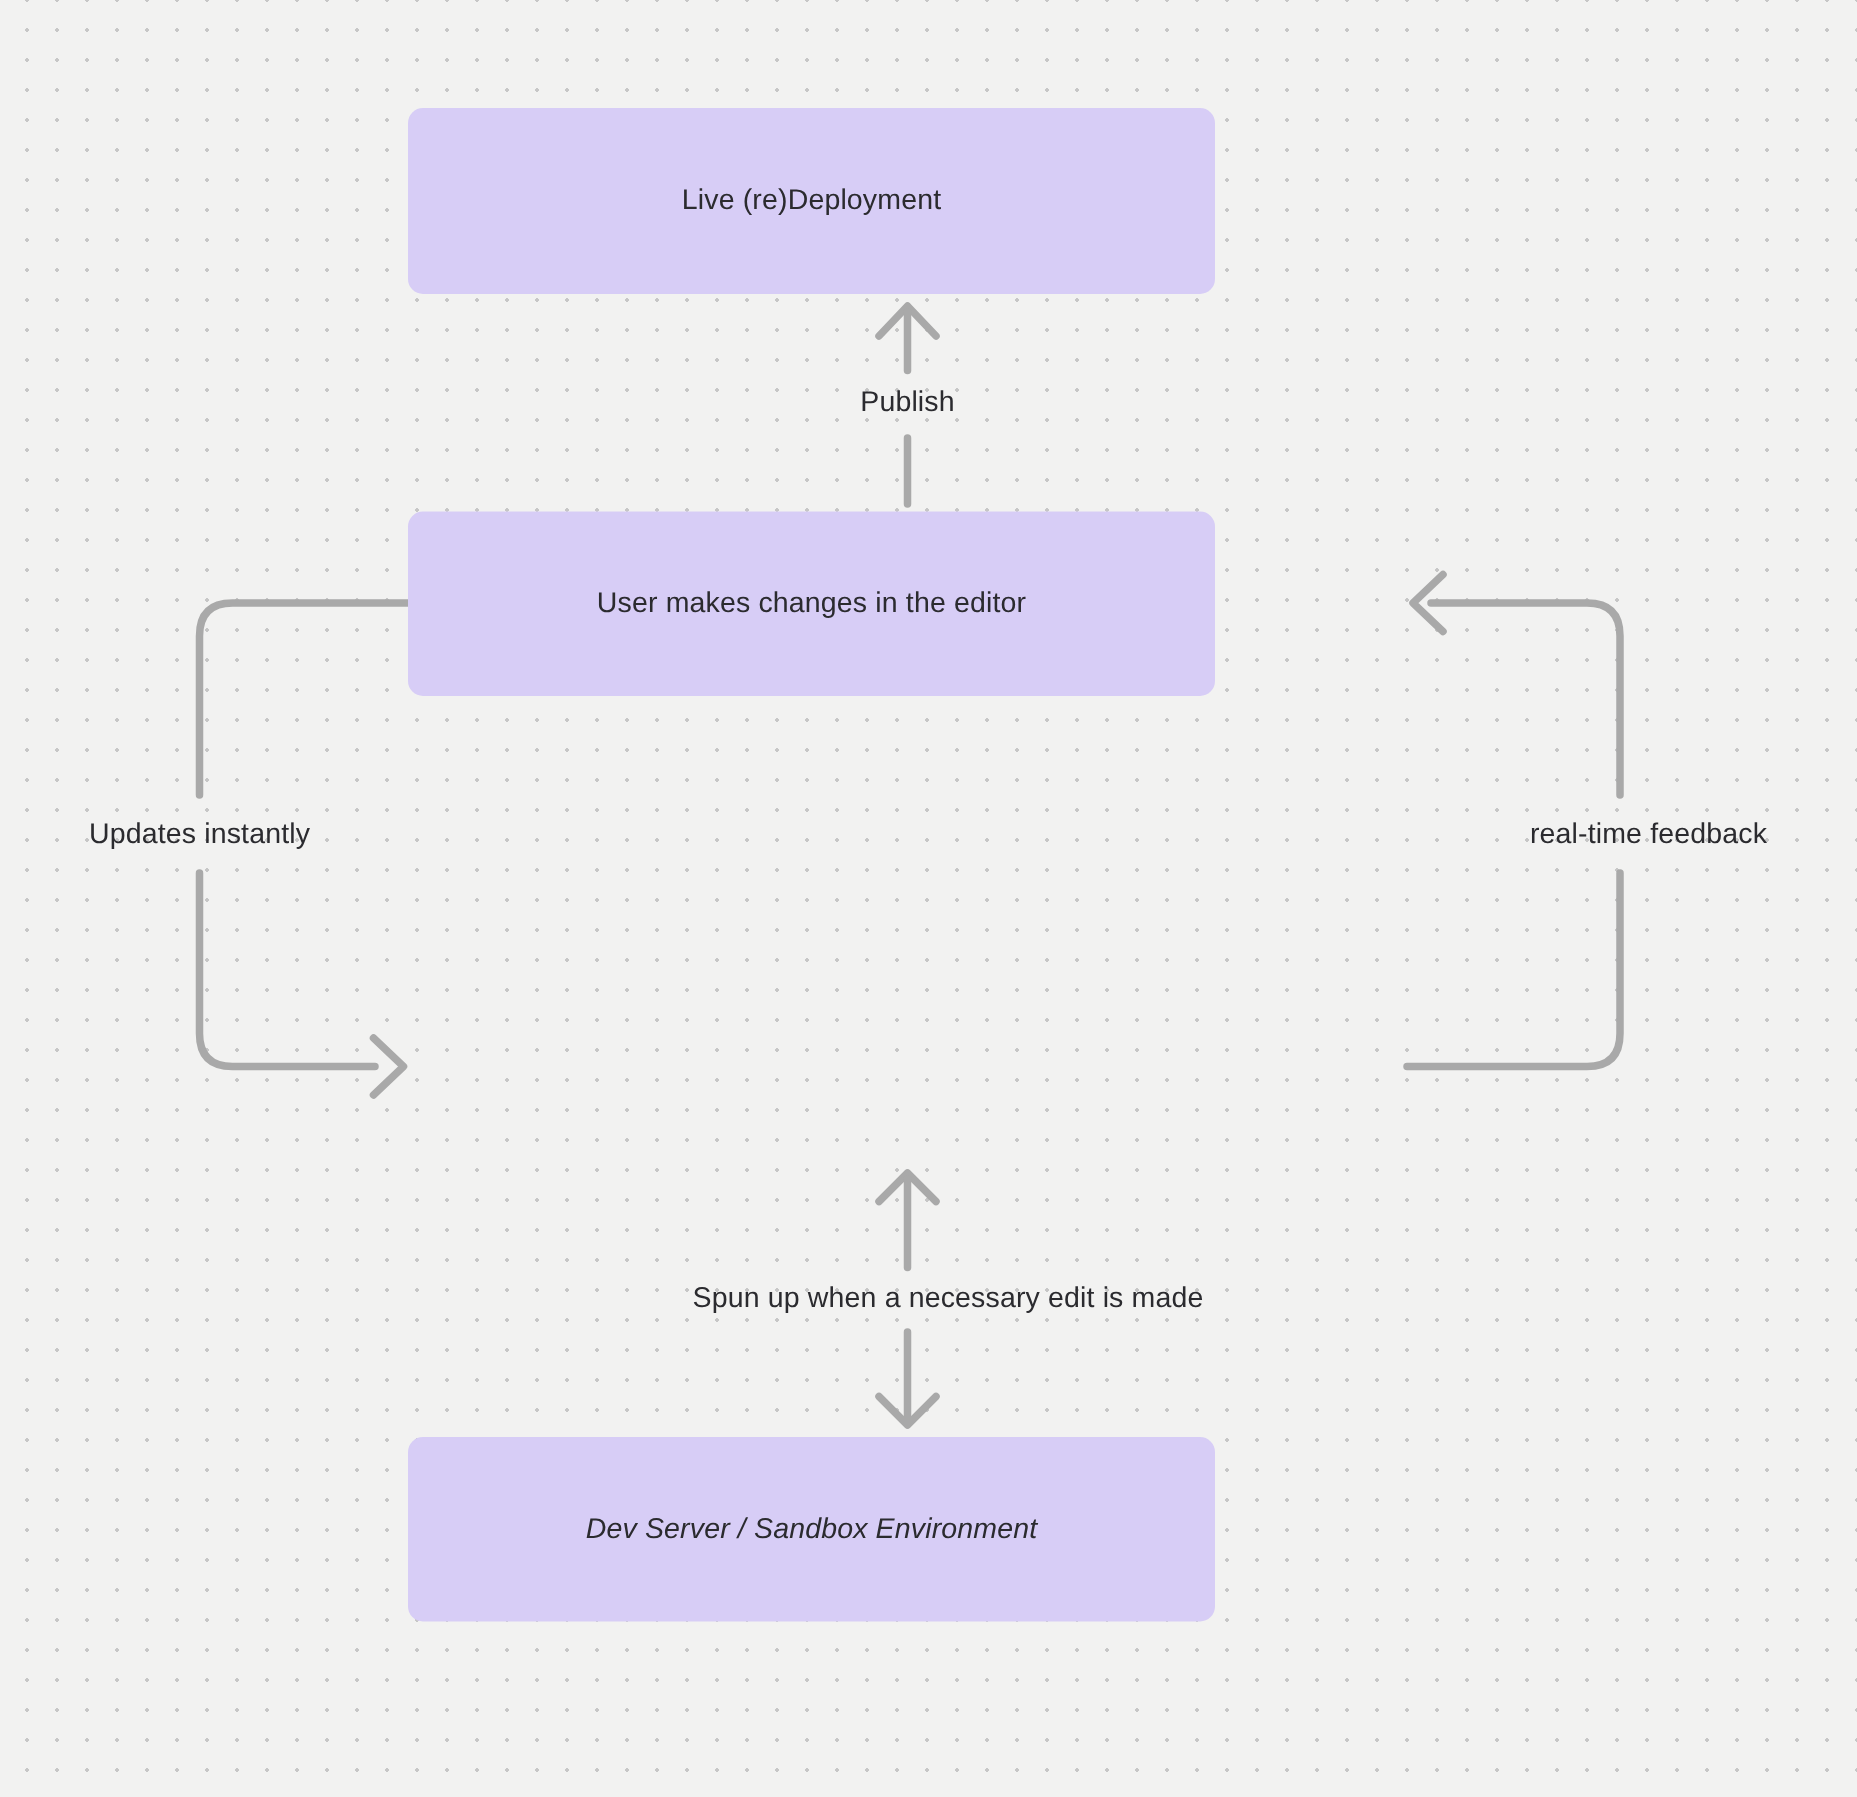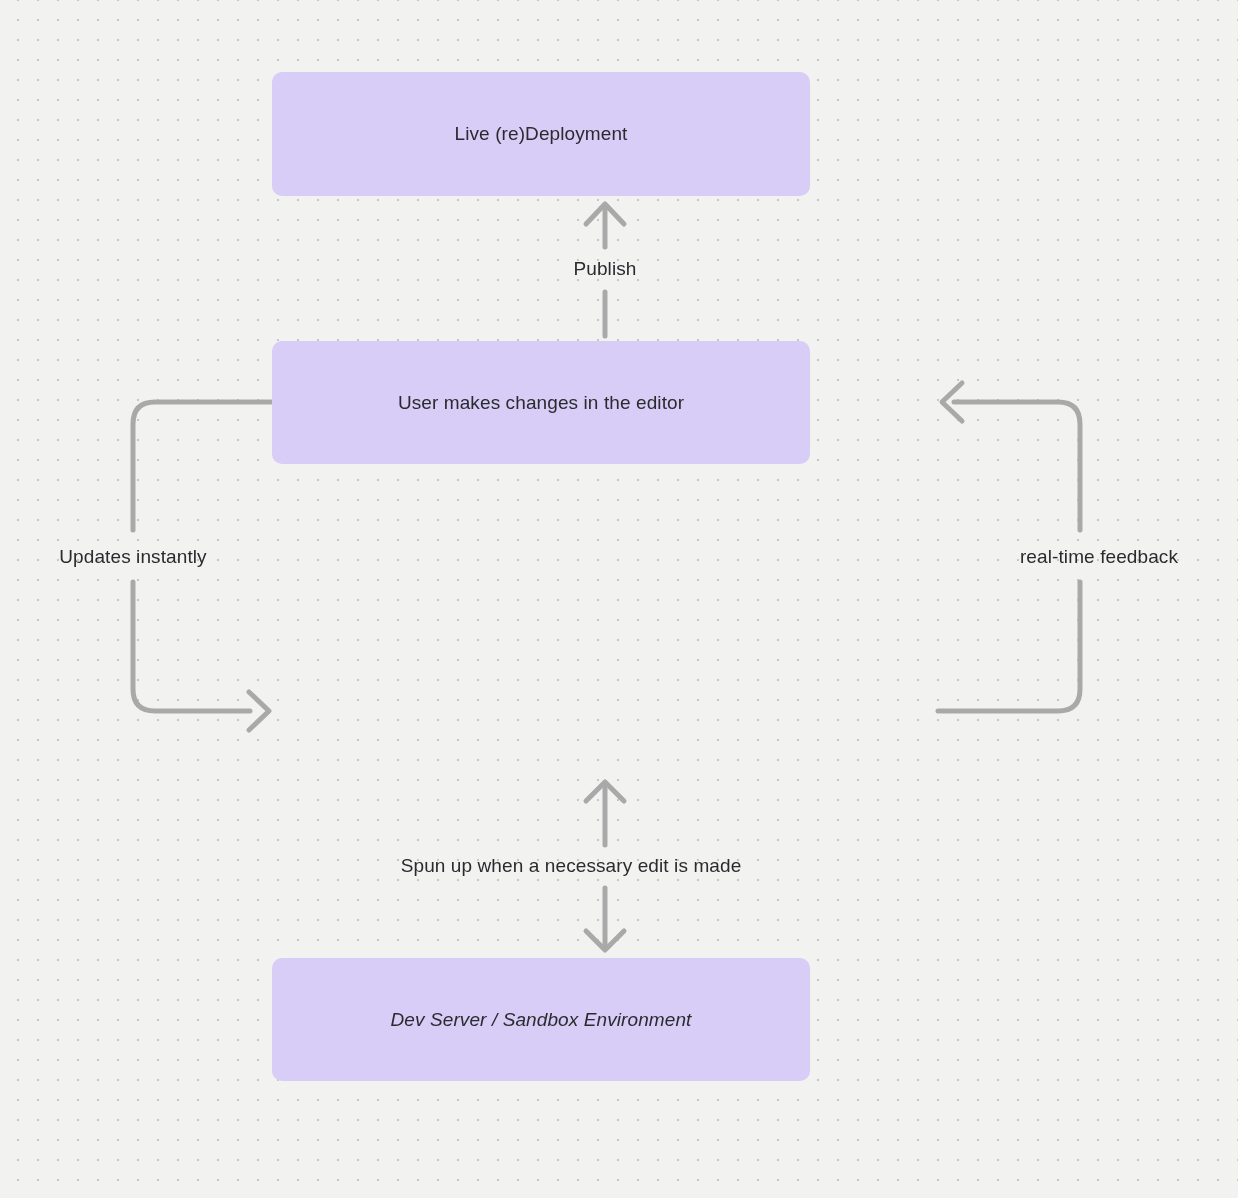--- a/index.html
+++ b/index.html
@@ -106,15 +106,15 @@
   <div class="node" id="node-dev">
     <span class="node-label">Dev Server / Sandbox Environment</span>
   </div>
 
   <div class="edge-label" style="left: 605px; top: 269px;">Publish</div>
 
   <div class="edge-label" style="left: 133px; top: 557px;">Updates instantly</div>
 
   <div class="edge-label" style="left: 1079px; top: 557px; margin-left: 20px;">real-time feedback</div>
 
-  <div class="edge-label" style="left: 571px; top: 866px; text-align: center;">Spun up when a necessary edit is made</div>
+  <div class="edge-label" style="left: 632px; top: 866px; text-align: center;">Spun up when a necessary edit is made</div>
 
 </div>
 
 </body></html>

